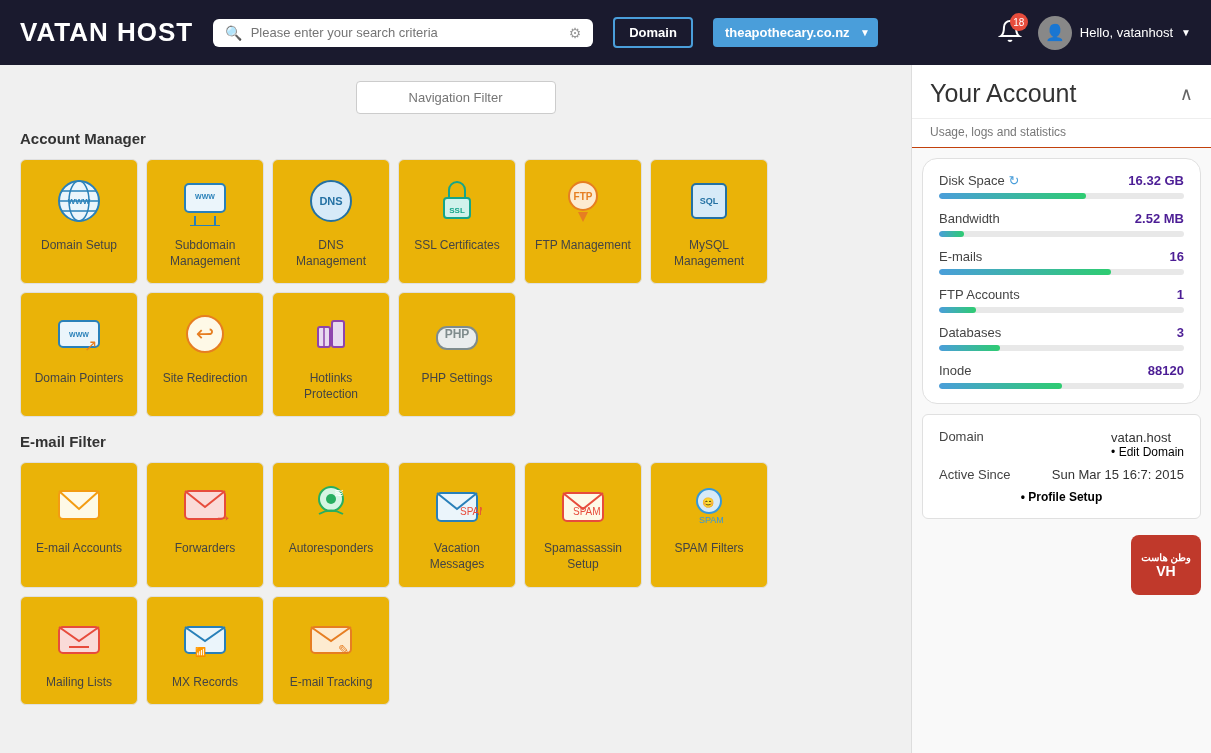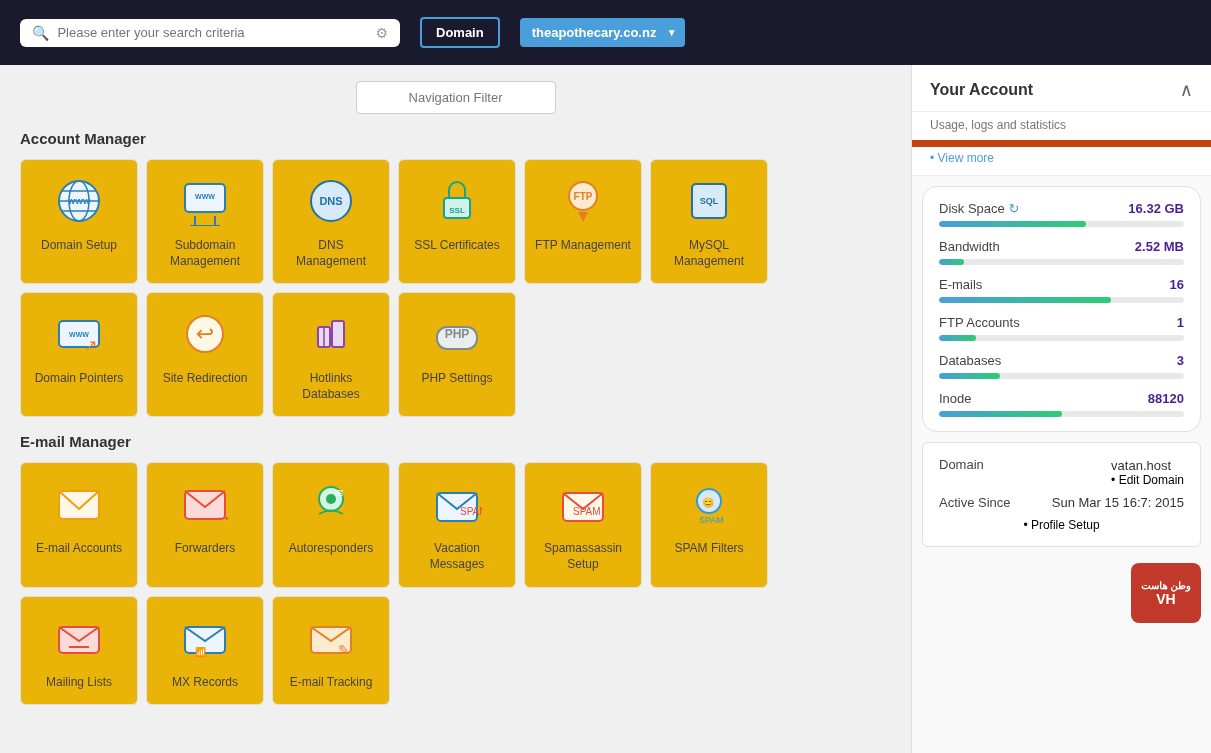--- a/index.html
+++ b/index.html
@@ -199,37 +199,37 @@
     }
     .account-header {
       background: #fff;
       padding: 14px 18px 10px;
       border-bottom: 1px solid #eee;
       display: flex;
       align-items: center;
       justify-content: space-between;
     }
     .account-title {
-      font-size: 16px;
-      font-weight: bold;
+      font-size: 25px;
+      font-weight: normal;
       color: #333;
     }
     .collapse-btn {
       background: none;
       border: none;
       cursor: pointer;
       font-size: 18px;
       color: #666;
     }
     .account-subtitle {
       font-size: 12px;
       color: #777;
       padding: 6px 18px 8px;
       background: #fff;
-      border-bottom: 7px solid #c2410c;
+      border-bottom: 1px solid #c2410c;
     }
     .view-more-link {
       color: #4a9eda;
       font-size: 12px;
       padding: 4px 18px 10px;
       display: block;
       background: #fff;
       border-bottom: 1px solid #eee;
       text-decoration: none;
       cursor: pointer;
@@ -287,31 +287,46 @@
       font-size: 13px;
       color: #4a9eda;
       animation: spin 2s linear infinite;
     }
     @keyframes spin { from { transform: rotate(0deg); } to { transform: rotate(360deg); } }
   </style>
 </head>
 <body>
 
 <header class="header">
+  <div class="logo">VATAN HOST</div>
   <div class="search-bar">
     <span style="color:#999;font-size:14px;">🔍</span>
     <input type="text" placeholder="Please enter your search criteria" style="">
     <span style="color:#999;font-size:14px;">⚙</span>
   </div>
   <div class="domain-badge">Domain</div>
   <div class="domain-select-wrap">
     <select class="domain-select">
       <option>theapothecary.co.nz</option>
     </select>
   </div>
+  <div class="header-right">
+    <div class="notif-icon">
+      <svg width="24" height="24" viewBox="0 0 24 24" fill="none" stroke="white" stroke-width="2">
+        <path d="M18 8A6 6 0 0 0 6 8c0 7-3 9-3 9h18s-3-2-3-9"></path>
+        <path d="M13.73 21a2 2 0 0 1-3.46 0"></path>
+      </svg>
+      <div class="notif-badge">18</div>
+    </div>
+    <div class="user-info">
+      <div class="avatar">👤</div>
+      <span style="color:#fff;font-size:13px;">Hello, vatanhost</span>
+      <span style="color:#fff;font-size:10px;">▼</span>
+    </div>
+  </div>
 </header>
 
 <div class="main-container">
 
   <div class="content-area">
 
     <div class="nav-filter-bar">
       <input class="nav-filter-input" type="text" placeholder="Navigation Filter" style="">
     </div>
 
@@ -402,35 +417,35 @@
               <div class="card-label">Site Redirection</div>
             </div>
             <div class="card">
               <div class="card-icon">
                 <svg width="50" height="50" viewBox="0 0 50 50">
                   <rect x="12" y="18" width="12" height="20" rx="2" fill="#e8daef" stroke="#8e44ad" stroke-width="2"></rect>
                   <rect x="26" y="12" width="12" height="26" rx="2" fill="#e8daef" stroke="#8e44ad" stroke-width="2"></rect>
                   <line x1="18" y1="18" x2="18" y2="38" stroke="#8e44ad" stroke-width="1.5"></line>
                 </svg>
               </div>
-              <div class="card-label">Hotlinks Databases</div>
+              <div class="card-label">Hotlinks Protection</div>
             </div>
             <div class="card">
               <div class="card-icon">
                 <svg width="50" height="50" viewBox="0 0 50 50">
                   <rect x="5" y="18" width="40" height="22" rx="10" fill="#eaeded" stroke="#7f8c8d" stroke-width="2"></rect>
                   <text x="50%" y="52%" text-anchor="middle" dominant-baseline="middle" font-size="12" fill="#7f8c8d" font-weight="bold">PHP</text>
                 </svg>
               </div>
               <div class="card-label">PHP Settings</div>
             </div>
           </div>
         </div>
         <div>
-          <div class="section-title">E-mail Manager</div>
+          <div class="section-title">E-mail Filter</div>
           <div class="cards-grid">
             <div class="card">
               <div class="card-icon">
                 <svg width="50" height="50" viewBox="0 0 50 50">
                   <rect x="5" y="12" width="40" height="28" rx="4" fill="#fef9e7" stroke="#f39c12" stroke-width="2"></rect>
                   <polyline points="5,12 25,30 45,12" fill="none" stroke="#f39c12" stroke-width="2"></polyline>
                 </svg>
               </div>
               <div class="card-label">E-mail Accounts</div>
             </div>
@@ -522,21 +537,20 @@
 
   </div>
 
   <div class="right-sidebar">
 
     <div class="account-header">
       <span class="account-title">Your Account</span>
       <button class="collapse-btn">∧</button>
     </div>
     <div class="account-subtitle">Usage, logs and statistics</div>
-    <a class="view-more-link">• View more</a>
 
     <div class="stats-box" id="stats-box">
         <div class="stat-row">
           <div class="stat-header">
             <div class="stat-label">Disk Space <span class="spin-icon">↻</span></div>
             <div class="stat-value">16.32 GB</div>
           </div>
           <div class="stat-bar-bg">
             <div class="stat-bar" style="width: 60%;"></div>
           </div>
@@ -594,21 +608,21 @@
         <div>
           <span class="domain-val">vatan.host</span>
           <a class="domain-link">• Edit Domain</a>
         </div>
       </div>
       <div class="domain-row">
         <span class="domain-key">Active Since</span>
         <span class="domain-val">Sun Mar 15 16:7: 2015</span>
       </div>
       <div style="text-align:center;margin-top:6px;">
-        <a class="domain-link" style="text-align:center;">• Profile Setup</a>
+        <a class="domain-link" style="text-align:center;font-weight:bold;">• Profile Setup</a>
       </div>
     </div>
 
     <div style="display:flex;justify-content:flex-end;padding:6px 10px;">
       <div style="background:#c0392b;border-radius:8px;width:70px;height:60px;display:flex;align-items:center;justify-content:center;flex-direction:column;">
         <span style="color:#fff;font-size:10px;font-weight:bold;">وطن هاست</span>
         <span style="color:#fff;font-size:14px;font-weight:900;">VH</span>
       </div>
     </div>
 

